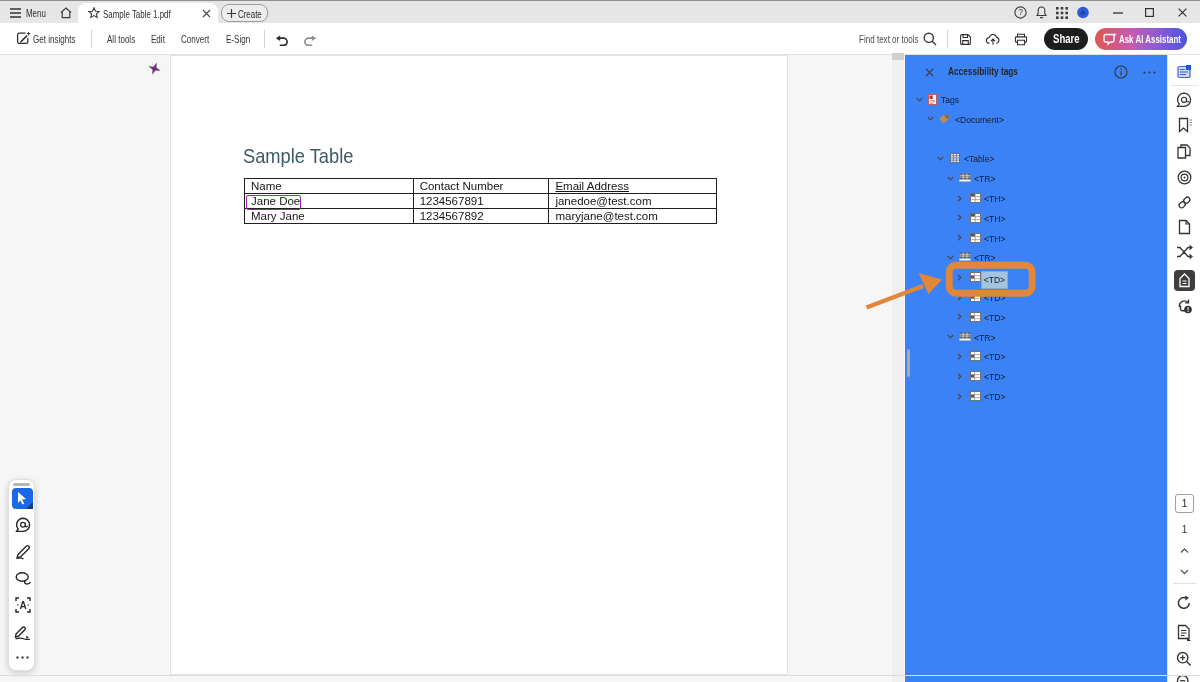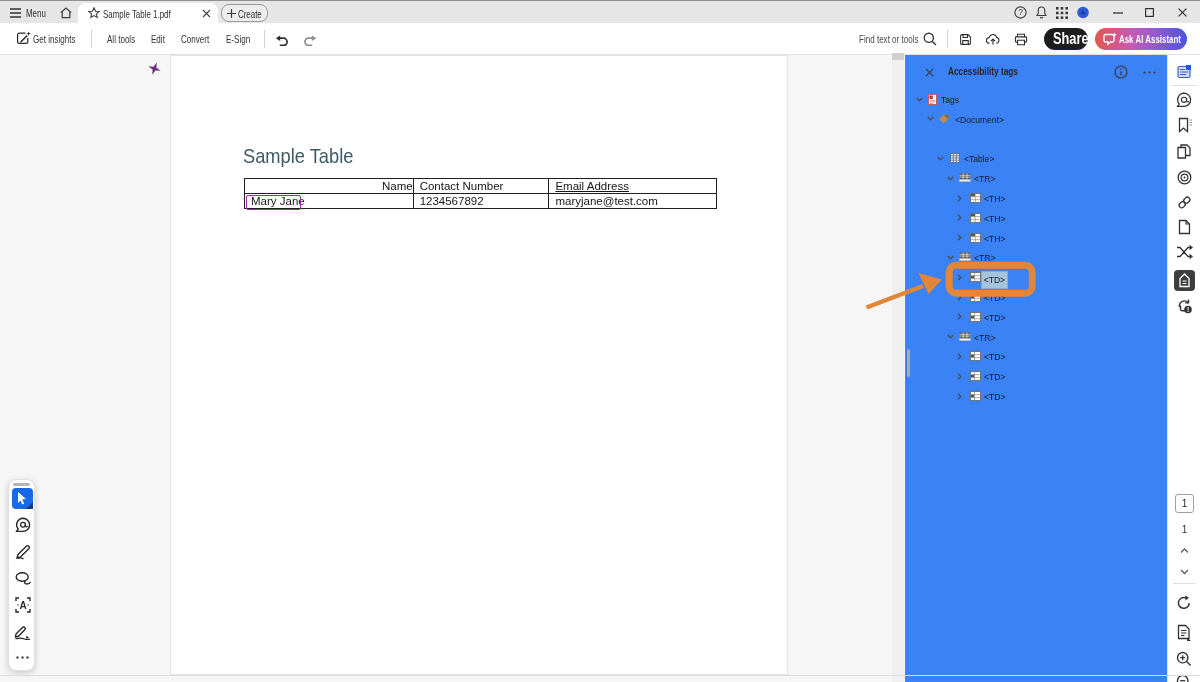--- a/index.html
+++ b/index.html
@@ -137,40 +137,45 @@
         <path d="M4.3 12.7a3.6 3.6 0 0 1-.4-7.2 4.6 4.6 0 0 1 9-0.1 3.7 3.7 0 0 1-.4 7.3" fill="none" stroke="#2b2b2b" stroke-width="1.3"></path>
         <path d="M8.5 14.5V7.8M5.9 10l2.6-2.6L11.1 10" fill="none" stroke="#2b2b2b" stroke-width="1.3"></path>
       </svg>
 
     <svg class="abs" style="left:1014px;top:9.5px" width="14" height="13" viewBox="0 0 17 16">
         <path d="M4.2 4.8V1.6h8.6v3.2" fill="none" stroke="#2b2b2b" stroke-width="1.3"></path>
         <rect x="1.6" y="4.8" width="13.8" height="6.4" rx="1" fill="none" stroke="#2b2b2b" stroke-width="1.3"></rect>
         <path d="M4.2 8.9h8.6v5.5H4.2Z" fill="#fff" stroke="#2b2b2b" stroke-width="1.3"></path>
       </svg>
 
-    <div class="abs" style="left:1044px;top:5px;width:44px;height:22px;border-radius:11px;background:#1d1d1d;color:#fff;font-size:16px;font-weight:bold;line-height:22px;"><span class="cx" style="display:inline-block;margin-left:9px;transform-origin:0 50%;transform:scaleX(0.8);">Share</span></div>
+    <div class="abs" style="left:1044px;top:5px;width:44px;height:22px;border-radius:11px;background:#1d1d1d;color:#fff;font-size:12px;font-weight:bold;line-height:22px;"><span class="cx" style="display:inline-block;margin-left:9px;transform-origin:0 50%;transform:scaleX(0.8);">Share</span></div>
 
     <div class="abs" style="left:1095px;top:5px;width:92px;height:22px;border-radius:11px;background:linear-gradient(90deg,#e2574d 0%,#c75ab4 40%,#8d5ad6 68%,#4b53e0 100%);color:#fff;text-decoration:underline;">
       <svg class="abs" style="left:8px;top:4.5px" width="14" height="13" viewBox="0 0 14 13">
           <path d="M2.5 1.5h7a1.5 1.5 0 0 1 1.5 1.5v4.5a1.5 1.5 0 0 1-1.5 1.5H7.5L5 11.2V9H2.5A1.5 1.5 0 0 1 1 7.5V3A1.5 1.5 0 0 1 2.5 1.5Z" fill="none" stroke="#fff" stroke-width="1.3"></path>
           <path d="M11.5 -0.5 12.2 1.1 13.8 1.8 12.2 2.5 11.5 4.1 10.8 2.5 9.2 1.8 10.8 1.1Z" fill="#fff"></path>
         </svg>
       <div class="abs cx" style="left:24px;top:4.5px;font-size:11px;font-weight:bold;">Ask AI Assistant</div>
     </div>
   </div>
 
   <div id="canvas">
     <div id="page">
       <div class="abs" style="left:72px;top:88px;font-size:21px;color:#3d5a66;transform:scaleX(0.87);transform-origin:0 50%;white-space:nowrap;">Sample Table</div>
       <table id="doctable">
         <tbody>
             <tr>
-              <td style="width:159px;text-align:right;">Name</td>
+              <td style="width:159px;">Name</td>
               <td style="width:128px;">Contact Number</td>
               <td style="width:158px;"><span style="text-decoration:underline;">Email Address</span></td>
+            </tr>
+        <tr>
+              <td>Jane Doe</td>
+              <td>1234567891</td>
+              <td>janedoe@test.com</td>
             </tr>
         <tr>
               <td>Mary Jane</td>
               <td>1234567892</td>
               <td>maryjane@test.com</td>
             </tr>
       </tbody>
         </table>
 
       <div class="abs" style="left:75px;top:138.5px;width:55px;height:15px;border:1.5px solid #9e28ac;border-radius:2px;"></div>

